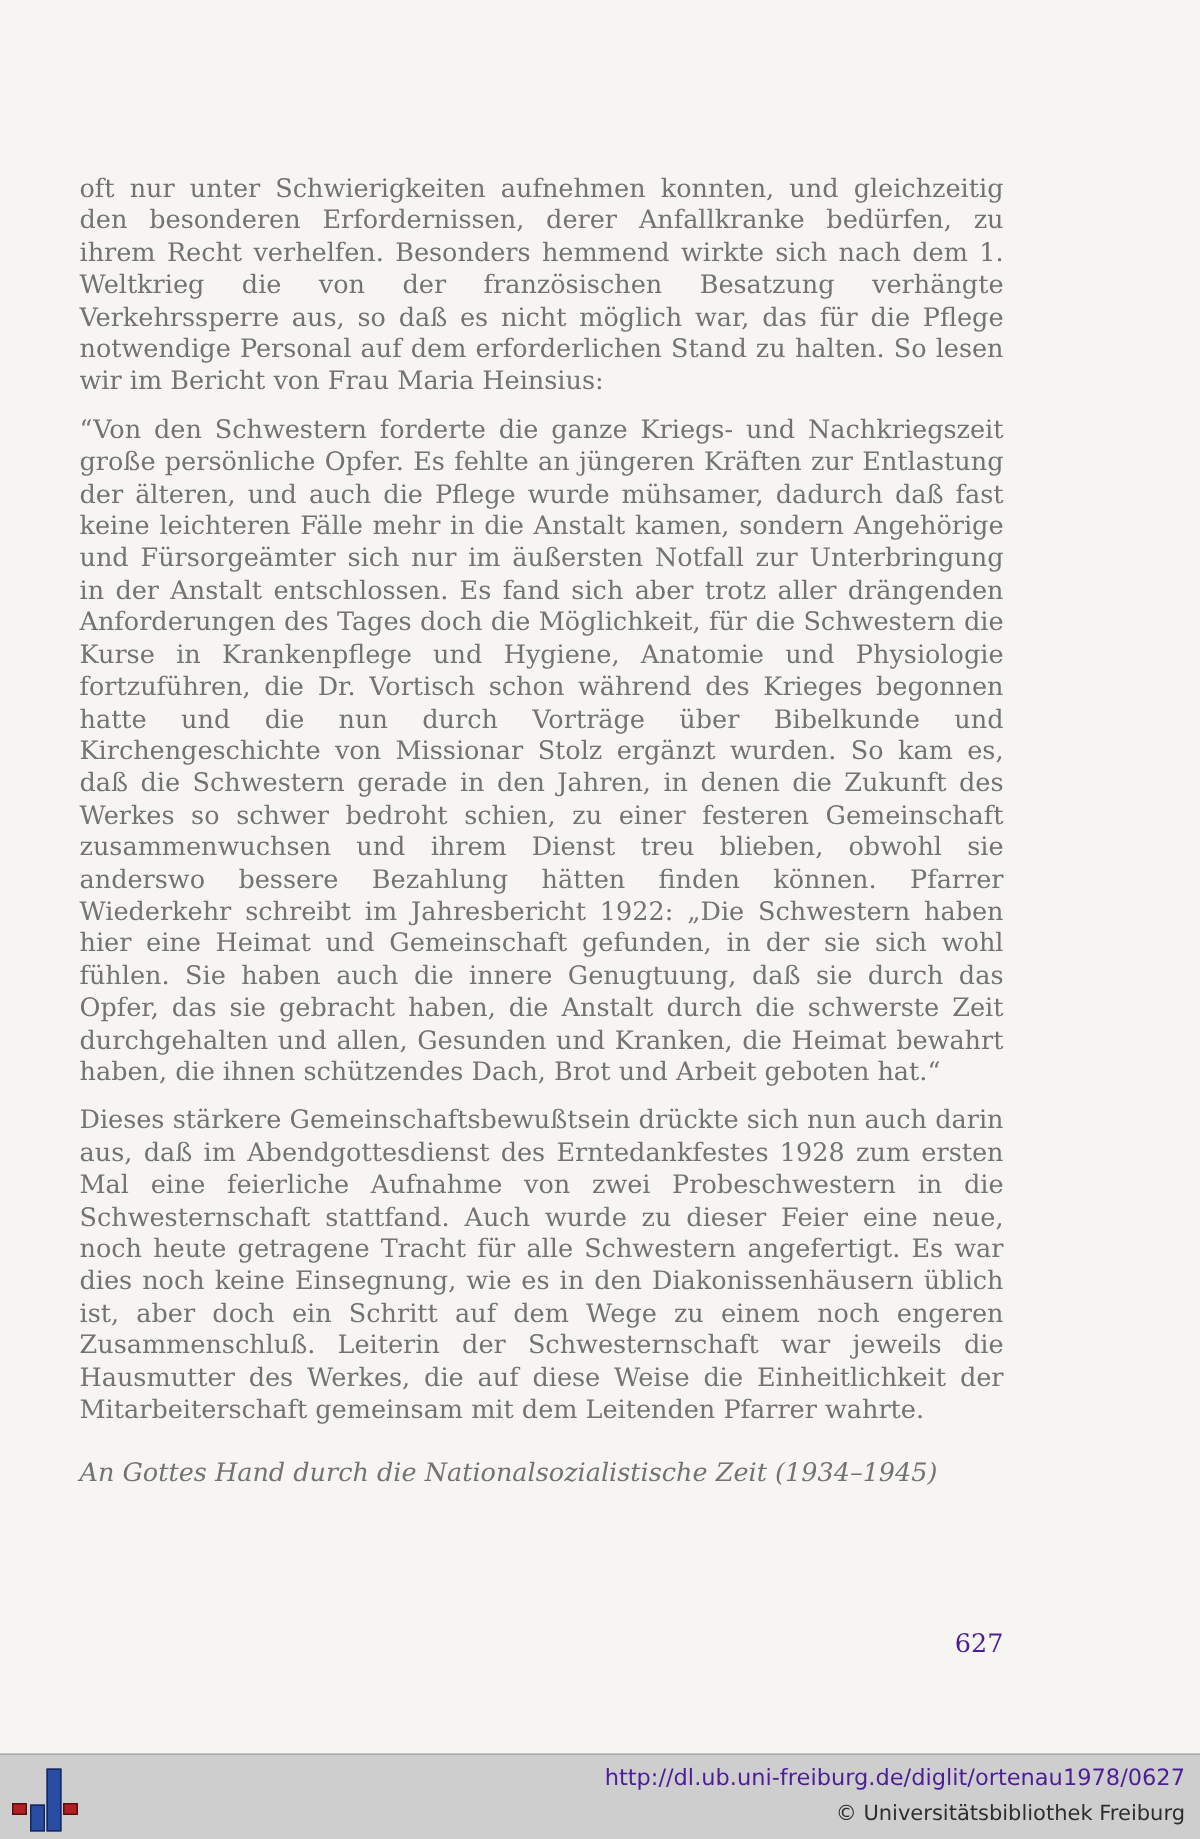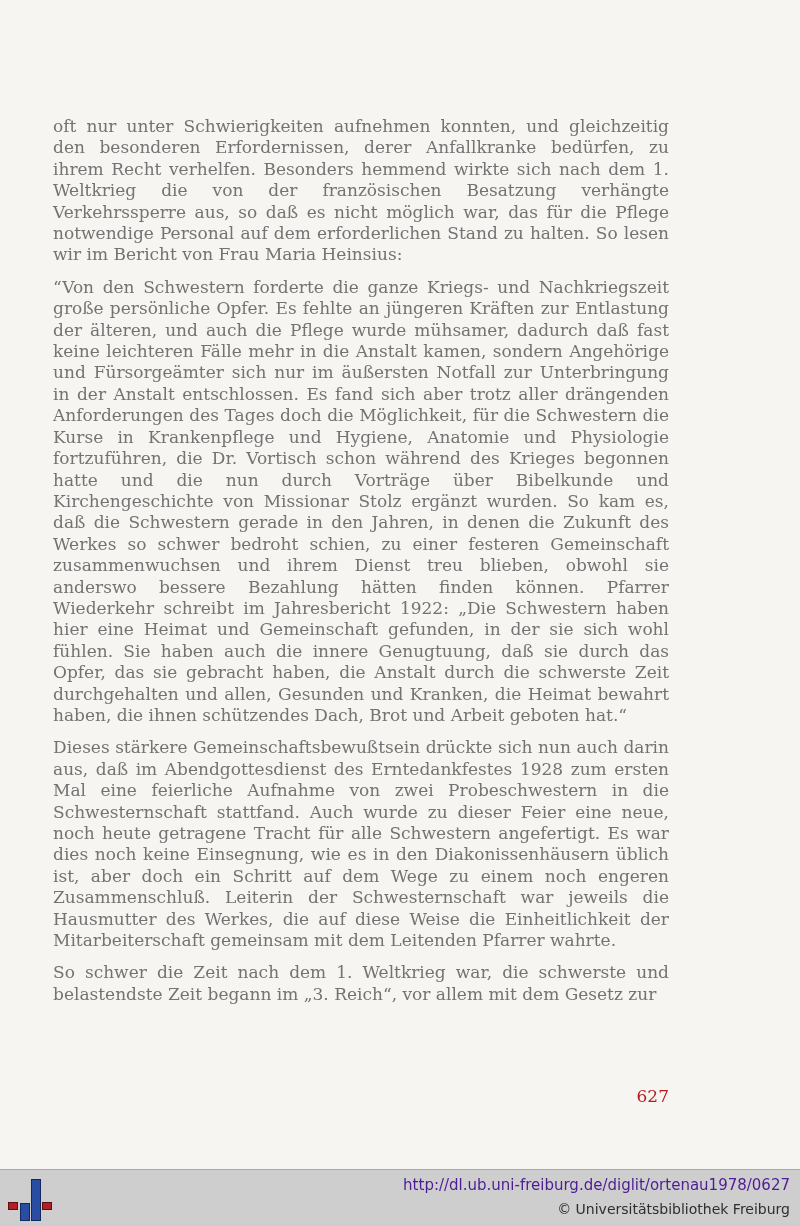--- a/index.html
+++ b/index.html
@@ -36,21 +36,21 @@
     text-align: left;
     margin: 21px 0 13px 0 !important;
   }
   .page-number {
     position: absolute;
     left: 53px;
     top: 1086px;
     width: 616px;
     text-align: right;
     font-size: 17px;
-    color: #b91c1c;
+    color: #4c1d95;
   }
   .scan-footer {
     position: absolute;
     left: 0;
     bottom: 0;
     width: 800px;
     height: 57px;
     background: #cecece;
     border-top: 1px solid #a9a9a9;
     box-sizing: border-box;
@@ -106,21 +106,21 @@
 </style>
 </head>
 <body>
 
 <div class="scan-page">
 
   <div class="text-block">
     <p>oft nur unter Schwierigkeiten aufnehmen konnten, und gleichzeitig den besonderen Erfordernissen, derer Anfallkranke bedürfen, zu ihrem Recht verhelfen. Besonders hemmend wirkte sich nach dem 1. Weltkrieg die von der französischen Besatzung verhängte Verkehrssperre aus, so daß es nicht möglich war, das für die Pflege notwendige Personal auf dem erforderlichen Stand zu halten. So lesen wir im Bericht von Frau Maria Heinsius:</p>
     <p>“Von den Schwestern forderte die ganze Kriegs- und Nachkriegszeit große persönliche Opfer. Es fehlte an jüngeren Kräften zur Entlastung der älteren, und auch die Pflege wurde mühsamer, dadurch daß fast keine leichteren Fälle mehr in die Anstalt kamen, sondern Angehörige und Fürsorgeämter sich nur im äußersten Notfall zur Unterbringung in der Anstalt entschlossen. Es fand sich aber trotz aller drängenden Anforderungen des Tages doch die Möglichkeit, für die Schwestern die Kurse in Krankenpflege und Hygiene, Anatomie und Physiologie fortzuführen, die Dr. Vortisch schon während des Krieges begonnen hatte und die nun durch Vorträge über Bibelkunde und Kirchengeschichte von Missionar Stolz ergänzt wurden. So kam es, daß die Schwestern gerade in den Jahren, in denen die Zukunft des Werkes so schwer bedroht schien, zu einer festeren Gemeinschaft zusammenwuchsen und ihrem Dienst treu blieben, obwohl sie anderswo bessere Bezahlung hätten finden können. Pfarrer Wiederkehr schreibt im Jahresbericht 1922: „Die Schwestern haben hier eine Heimat und Gemeinschaft gefunden, in der sie sich wohl fühlen. Sie haben auch die innere Genugtuung, daß sie durch das Opfer, das sie gebracht haben, die Anstalt durch die schwerste Zeit durchgehalten und allen, Gesunden und Kranken, die Heimat bewahrt haben, die ihnen schützendes Dach, Brot und Arbeit geboten hat.“</p>
     <p>Dieses stärkere Gemeinschaftsbewußtsein drückte sich nun auch darin aus, daß im Abendgottesdienst des Erntedankfestes 1928 zum ersten Mal eine feierliche Aufnahme von zwei Probeschwestern in die Schwesternschaft stattfand. Auch wurde zu dieser Feier eine neue, noch heute getragene Tracht für alle Schwestern angefertigt. Es war dies noch keine Einsegnung, wie es in den Diakonissenhäusern üblich ist, aber doch ein Schritt auf dem Wege zu einem noch engeren Zusammenschluß. Leiterin der Schwesternschaft war jeweils die Hausmutter des Werkes, die auf diese Weise die Einheitlichkeit der Mitarbeiterschaft gemeinsam mit dem Leitenden Pfarrer wahrte.</p>
-    <p>So schwer die Zeit nach dem 1. Weltkrieg war, die schwerste und belastendste Zeit begann im „3. Reich“, vor allem mit dem Gesetz zur</p>
+    <p class="section-heading">An Gottes Hand durch die Nationalsozialistische Zeit (1934–1945)</p>
   </div>
 
   <div class="page-number">627</div>
 
 </div>
 
 <div class="scan-footer">
 
   <div class="ub-logo">
     <div class="bar bar-red-left"></div>

